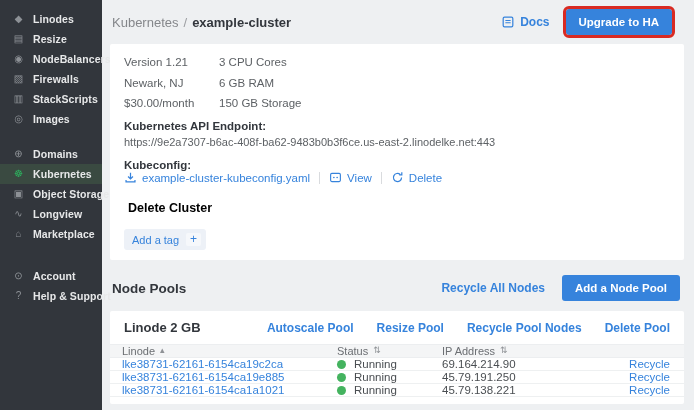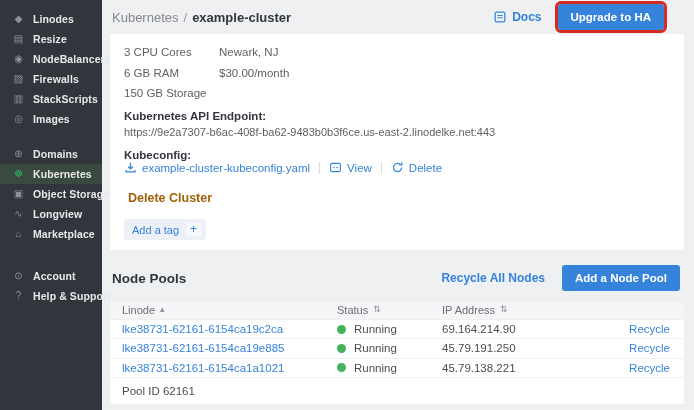--- a/index.html
+++ b/index.html
@@ -20,46 +20,46 @@
     padding:4px 6px 4px 12px; cursor:pointer;
   }
   .nav-icon { width:13px; font-size:10px; line-height:12px; color:#8d9196; text-align:center; flex-shrink:0; }
   .nav-label { font-size:10.5px; font-weight:700; color:#e7e8e9; letter-spacing:.1px; white-space:nowrap; }
   .nav-item.selected { background:#3a4a41; }
   .nav-item.selected .nav-icon { color:#2cb35e; }
 
   
   .content { flex:1; display:flex; flex-direction:column; padding:0 10px 0 8px; overflow:hidden; }
 
-  .topbar { height:34px; display:flex; align-items:center; justify-content:space-between; padding:0 4px 0 2px; flex-shrink:0; }
+  .topbar { height:44px; display:flex; align-items:center; justify-content:space-between; padding:0 4px 0 2px; flex-shrink:0; }
   .breadcrumb { font-size:13px; color:#85878b; }
   .crumb-link { cursor:pointer; }
   .crumb-sep { margin:0 5px; color:#9b9da1; }
   .crumb-current { color:#32363c; font-weight:700; }
   .topbar-right { display:flex; align-items:center; gap:16px; }
   .docs-link { display:flex; align-items:center; gap:5px; color:#3683dc; font-size:12px; font-weight:600; cursor:pointer; }
   .btn-primary {
     background:#3683dc; color:#fff; border:none; border-radius:3px;
     font-family:inherit; font-size:11.5px; font-weight:600;
     padding:7px 13px; cursor:pointer; white-space:nowrap;
   }
-  .upgrade { outline:3px solid #d92a22; outline-offset:0; margin-right:16px; }
+  .upgrade { outline:3px solid #d92a22; outline-offset:0; margin-right:8px; }
 
   .card { background:#ffffff; border-radius:2px; }
 
   
   .summary-card { padding:8px 14px 10px; flex-shrink:0; }
   .specs { display:grid; grid-template-columns:95px auto; row-gap:8.5px; width:270px; font-size:11.5px; color:#5d6165; margin-top:4px; }
   .block-label { font-size:11.5px; font-weight:700; color:#32363c; margin-top:11px; }
   .endpoint-value { font-size:11px; color:#5d6165; margin-top:4px; }
   .kc-row { display:flex; align-items:center; font-size:11.5px; }
   .kc-link { display:flex; align-items:center; gap:5px; color:#3683dc; cursor:pointer; }
   .pipe { width:1px; height:12px; background:#d9dbde; margin:0 9px; }
   .delete-row { margin-top:14px; margin-left:4px; }
-  .delete-cluster { color:#a16207; font-size:12.5px; font-weight:600; cursor:pointer; }
+  .delete-cluster { color:#000000; font-size:12.5px; font-weight:600; cursor:pointer; }
   .tag-chip {
     display:inline-flex; align-items:center; gap:7px; margin-top:13px;
     background:#edf1f7; color:#3683dc; font-size:11px;
     padding:4px 5px 4px 8px; border-radius:3px; cursor:pointer; width:fit-content;
   }
   .tag-chip .plus { background:#f6f8fb; border-radius:2px; padding:0 4px; font-size:12px; line-height:13px; }
 
   
   .section-head { display:flex; align-items:center; justify-content:space-between; margin:15px 4px 10px 2px; flex-shrink:0; }
   .section-head h2 { margin:0; font-size:13.5px; font-weight:700; color:#32363c; }
@@ -167,20 +167,21 @@
               <path d="M5 6.2h6M5 8.8h6" stroke="#3683dc" stroke-width="1.2" fill="none"></path>
             </svg>
           <span>Docs</span>
         </span>
         <button class="btn-primary upgrade">Upgrade to HA</button>
       </div>
     </header>
 
     <section class="card summary-card">
       <div class="specs">
+        <span>Version 1.21</span>
         <span>3 CPU Cores</span>
         <span>Newark, NJ</span>
         <span>6 GB RAM</span>
         <span>$30.00/month</span>
         <span>150 GB Storage</span>
       </div>
 
       <div class="block-label">Kubernetes API Endpoint:</div>
       <div class="endpoint-value">https://9e2a7307-b6ac-408f-ba62-9483b0b3f6ce.us-east-2.linodelke.net:443</div>
 
@@ -224,20 +225,29 @@
 
     <div class="section-head">
       <h2>Node Pools</h2>
       <div class="head-actions">
         <span class="link-btn">Recycle All Nodes</span>
         <button class="btn-primary">Add a Node Pool</button>
       </div>
     </div>
 
     <section class="card pool-card">
+      <div class="pool-head">
+        <h3>Linode 2 GB</h3>
+        <div class="pool-actions">
+          <span class="link-btn">Autoscale Pool</span>
+          <span class="link-btn">Resize Pool</span>
+          <span class="link-btn">Recycle Pool Nodes</span>
+          <span class="link-btn">Delete Pool</span>
+        </div>
+      </div>
 
       <div class="thead">
         <div class="th">
           <span>Linode</span>
           <span class="sort">▴</span>
         </div>
         <div class="th">
           <span>Status</span>
           <span class="sort">⇅</span>
         </div>

